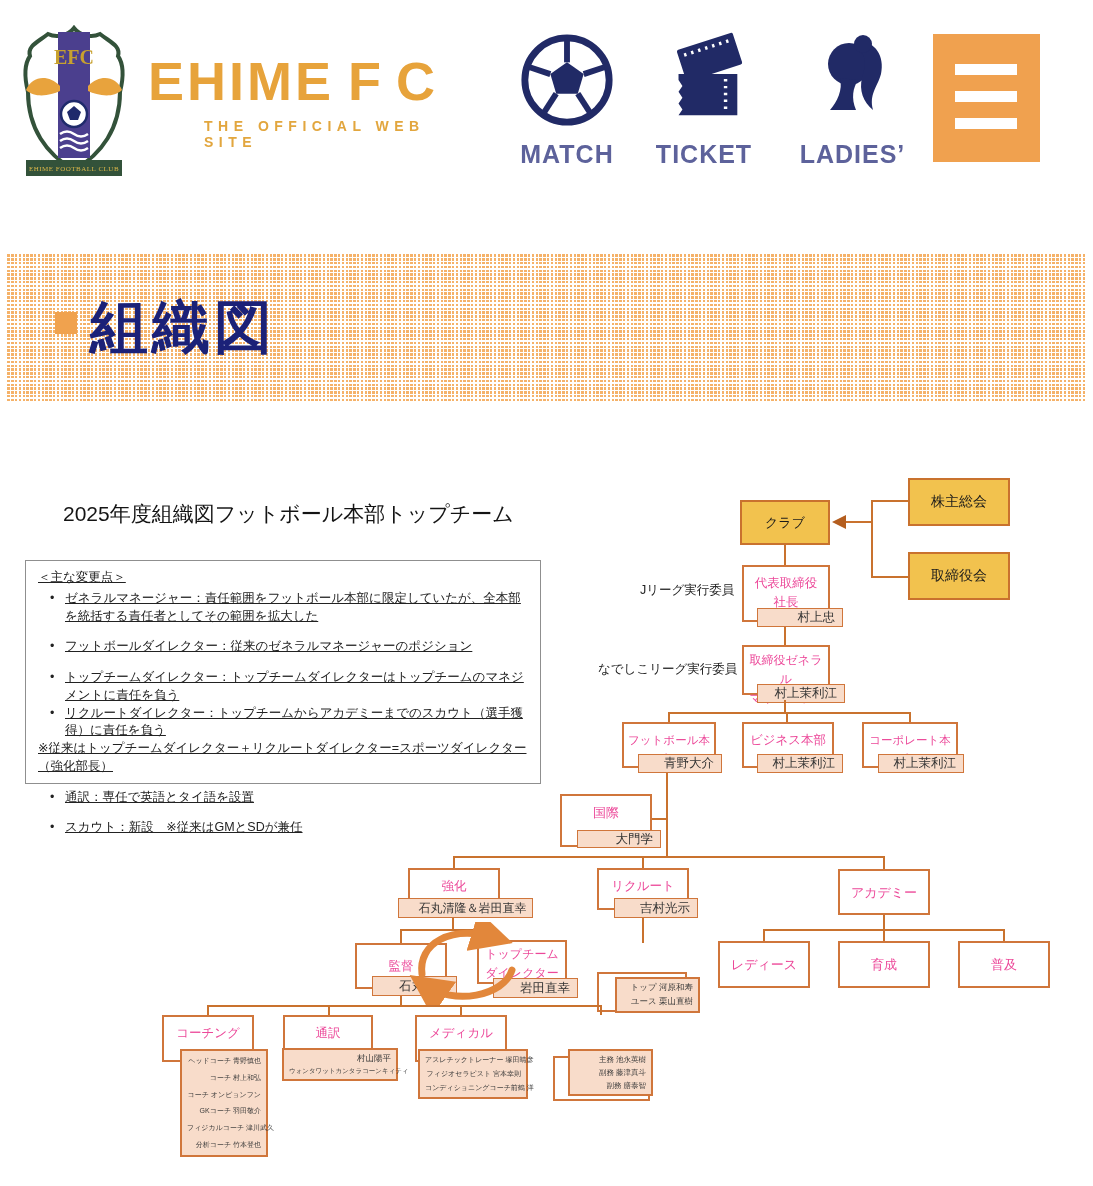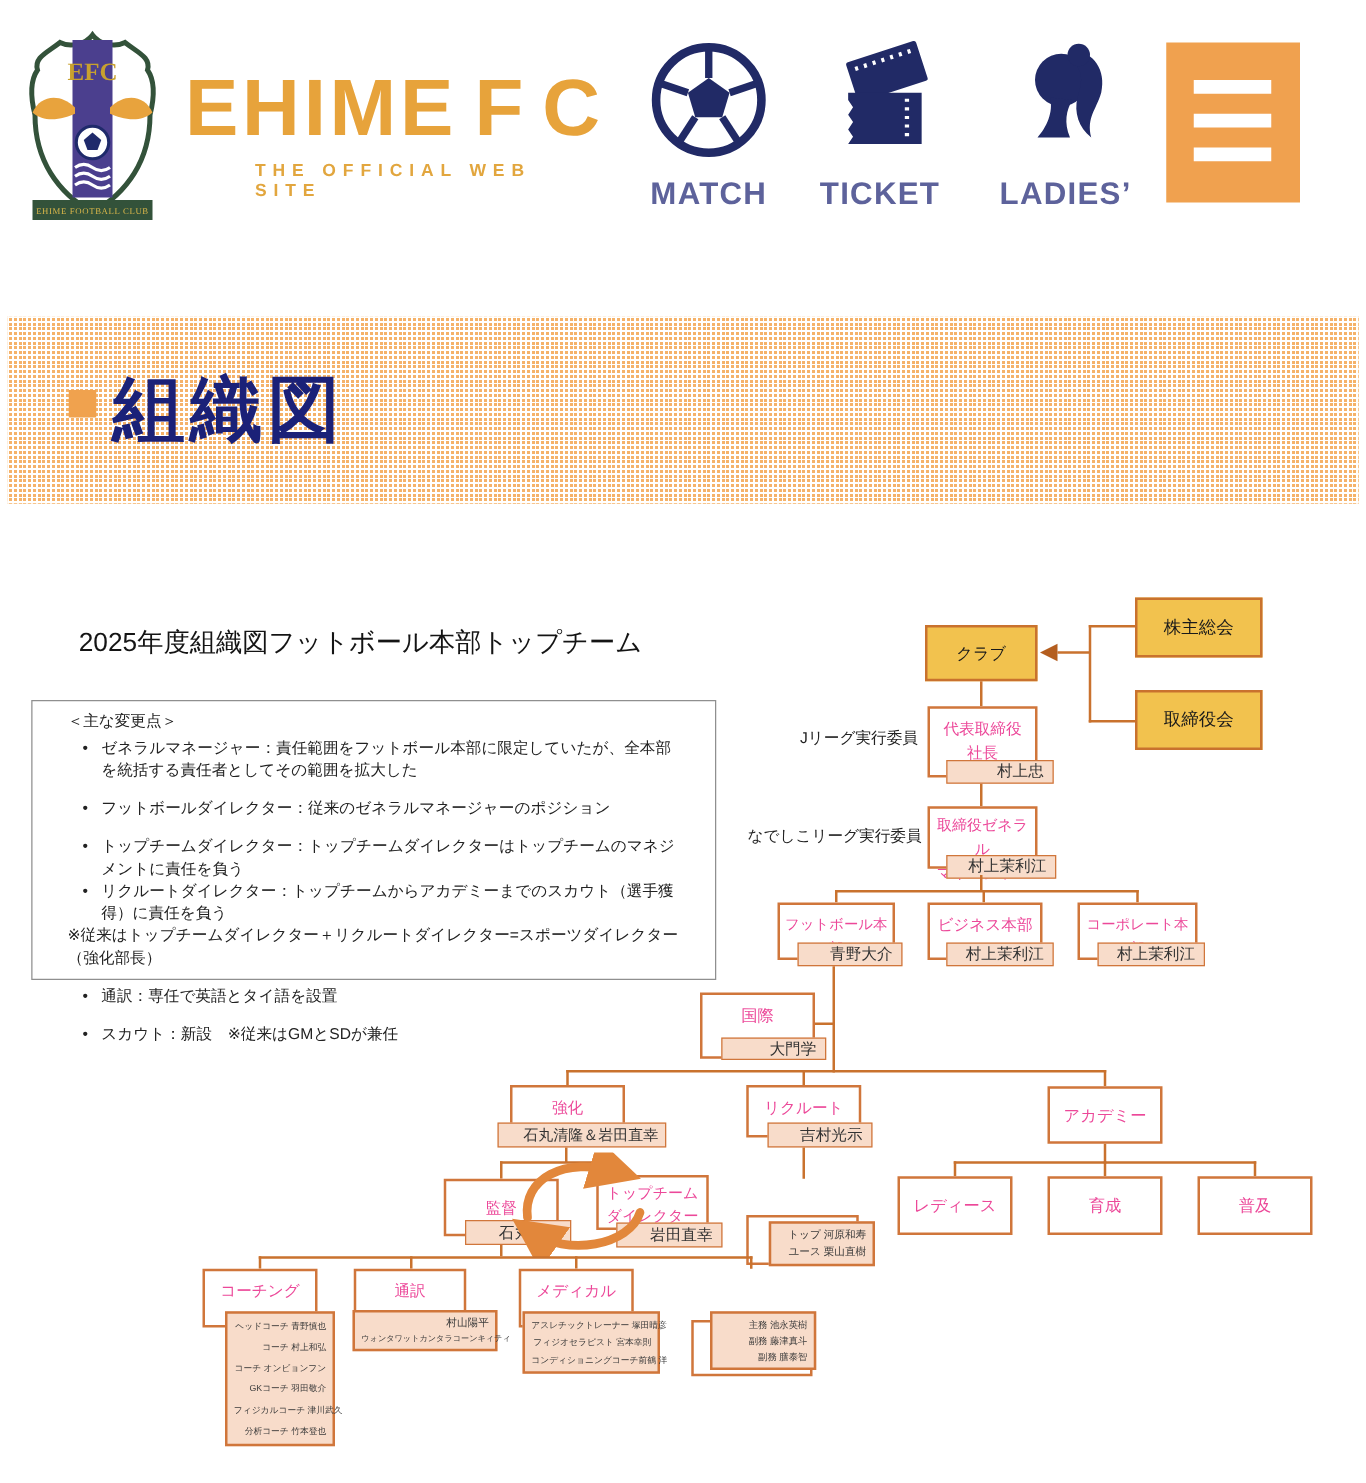--- a/index.html
+++ b/index.html
@@ -1,40 +1,40 @@
 <!DOCTYPE html>
 <html><head>
 <meta charset="utf-8">
 <style>
   html,body{margin:0;padding:0;background:#fff;}
   .page{position:relative;width:1093px;height:1186px;background:#fff;overflow:hidden;
         font-family:"Liberation Sans","DejaVu Sans",sans-serif;color:#222;}
   .abs{position:absolute;}
 
   
-  .brand-main{font-size:64px;font-weight:900;color:#E7A33B;letter-spacing:3px;line-height:1;}
+  .brand-main{font-size:54px;font-weight:900;color:#E7A33B;letter-spacing:3px;line-height:1;}
   .brand-fc{font-weight:700;letter-spacing:1px;margin-left:14px;}
   .brand-tagline{font-size:14px;font-weight:700;color:#E2A63E;letter-spacing:5.5px;margin-top:10px;margin-left:56px;}
   .nav-item{display:flex;flex-direction:column;align-items:center;cursor:pointer;}
   .nav-label{font-size:25px;font-weight:700;color:#5D629B;letter-spacing:1px;margin-top:6px;white-space:nowrap;}
   .menu-btn{background:#F0A14F;cursor:pointer;}
   .menu-bar{position:absolute;left:22px;width:62px;height:11px;background:#fff;}
 
   
   .banner{left:6px;top:253px;width:1081px;height:150px;background-color:#F5B269;
     background-image:
       repeating-linear-gradient(to right,#ffffff 0 1.4px,transparent 1.4px 3.8px),
       repeating-linear-gradient(to bottom,#ffffff 0 1.4px,transparent 1.4px 3.8px); text-align: center;}
   .banner-bullet{left:49px;top:59px;width:22px;height:22px;background:#F0A24E;}
   .banner-title{left:84px;top:36px;font-size:58px;font-weight:900;color:#1B2178;letter-spacing:4px;white-space:nowrap;}
 
   
   .main-title{left:63px;top:500px;font-size:21px;color:#141414;white-space:nowrap;}
   .chg-box{left:25px;top:560px;width:490px;height:206px;border:1px solid #8F8F8F;background:#fff;
-           padding:8px 28px;font-size:12.5px;line-height:1.42;color:#222;}
+           padding:8px 12px;font-size:12.5px;line-height:1.42;color:#222;text-decoration:underline;}
   .chg-heading{margin-bottom:3px;}
   .bullet{position:relative;padding-left:27px;}
   .bullet::before{content:"\2022";position:absolute;left:12px;}
   .mb{margin-bottom:13px;}
 
   
   .gb{background:#F2C24E;border:2px solid #C9722E;display:flex;align-items:center;justify-content:center;
       font-size:14px;color:#1a1a1a;box-sizing:border-box;}
   .bx{background:#fff;border:2px solid #D0763B;box-sizing:border-box;text-align:center;
       font-size:12.5px;color:#ec4899;line-height:19px;padding-top:7px;}

